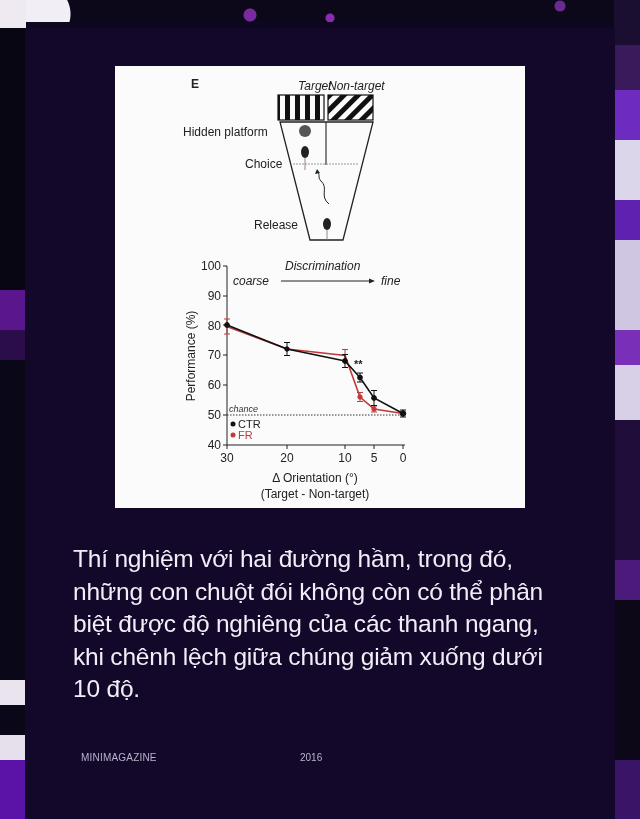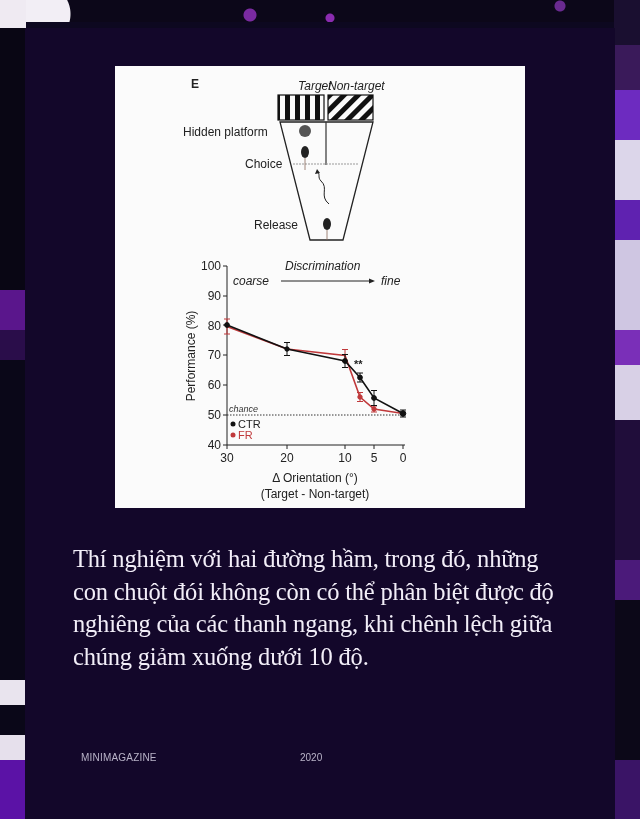--- a/index.html
+++ b/index.html
@@ -31,21 +31,21 @@
       background: #13072a;
     }
     .figure {
       position: absolute; left: 115px; top: 66px; width: 410px; height: 442px;
       background: #fbfbfb;
     }
     .figure svg { display: block; }
     .caption {
       position: absolute; left: 73px; top: 543px; width: 500px;
       color: #f2eef8; font-size: 24.5px; line-height: 32.5px;
-      font-family: Liberation Serif, serif; letter-spacing: -0.2px;
+      font-family: Liberation Sans, sans-serif; letter-spacing: -0.2px;
     }
     .footer-brand {
       position: absolute; left: 81px; top: 752px;
       color: #b9b3c8; font-size: 10px; letter-spacing: 0.2px;
       font-family: "Liberation Sans", sans-serif;
     }
     .footer-year {
       position: absolute; left: 300px; top: 752px;
       color: #b9b3c8; font-size: 10px;
       font-family: "Liberation Sans", sans-serif;
@@ -198,13 +198,13 @@
         <circle cx="118" cy="369" r="2.5" fill="#c0393b"></circle>
         <text class="svgtext" x="123" y="373" font-size="11" fill="#c0393b">FR</text>
       </g>
     </g>
   </svg>
 </div>
 
 <p class="caption" style="margin:0;">Thí nghiệm với hai đường hầm, trong đó, những con chuột đói không còn có thể phân biệt được độ nghiêng của các thanh ngang, khi chênh lệch giữa chúng giảm xuống dưới 10 độ.</p>
 
 <div class="footer-brand">MINIMAGAZINE</div>
-<div class="footer-year">2020</div>
+<div class="footer-year">2016</div>
 
 </body></html>

